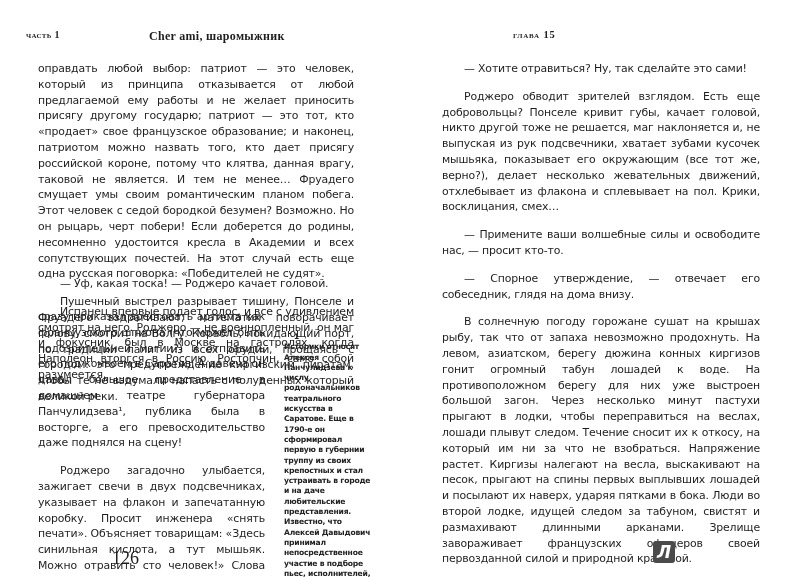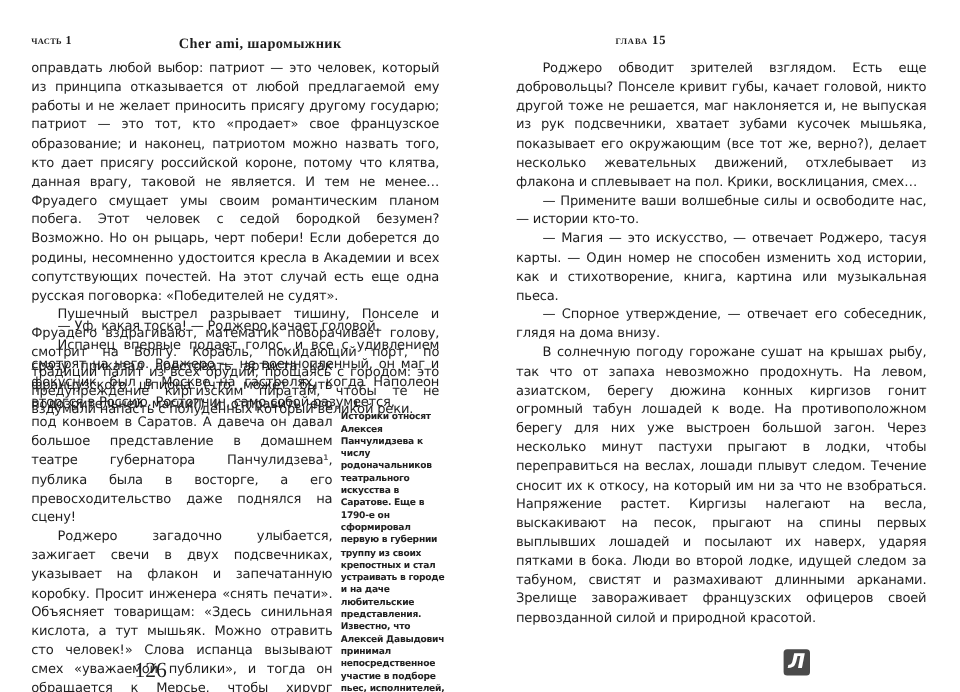--- a/index.html
+++ b/index.html
@@ -16,21 +16,21 @@
       letter-spacing: 0.3px;
     }
     .running-head.part { left: 26px; text-transform: lowercase; font-variant: small-caps; font-size: 10px; }
     .running-head.chapter-title { left: 113px; font-weight: bold; font-size: 12px; margin-left: 36px; }
     .running-head.chapter { left: 113px; font-variant: small-caps; text-transform: lowercase; font-size: 10.5px; letter-spacing: 0.8px; }
     .text {
       position: absolute; font-size: 12.2px; line-height: 15.8px;
       text-align: justify; font-family: "DejaVu Sans", "Liberation Sans", sans-serif;
       font-size: 10.9px; letter-spacing: -0.15px;
     }
-    .text p { margin: 0; }
+    .text p { margin: 12px; }
     .text p.indent { text-indent: 22px; }
     .text p.dialog { text-indent: 22px; }
     .left-top { left: 26px; top: 49px; width: 340px; }
     .left-mid { left: 26px; top: 264px; width: 340px; }
     .left-narrow { left: 26px; top: 297px; width: 251px; }
     .footnote {
       position: absolute; left: 284px; top: 332px; width: 90px;
       font-family: "DejaVu Sans", sans-serif; font-size: 7.6px; line-height: 10.3px;
       color: #222; font-weight: bold; letter-spacing: -0.2px;
     }
@@ -74,22 +74,22 @@
     <div>Историки относят Алексея Панчулидзева к числу родоначальников театрального искусства в Саратове. Еще в 1790-е он сформировал первую в губернии труппу из своих крепостных и стал устраивать в городе и на даче любительские представления. Известно, что Алексей Давыдович принимал непосредственное участие в подборе пьес, исполнителей, распределении ролей, репетициях. Часто, в поисках таланта, пропуская через просмотры всех «наличных холопов, включая хворых и убогих».</div>
   </div>
 
   <div class="page-number">126</div>
 </div>
 
 <div class="page page-right">
   <div class="running-head chapter">глава 15</div>
 
   <div class="text right-text">
+    <p class="dialog">— Хотите отравиться? Ну, так сделайте это сами!</p>
     <p class="indent">Роджеро обводит зрителей взглядом. Есть еще добровольцы? Понселе кривит губы, качает головой, никто другой тоже не решается, маг наклоняется и, не выпуская из рук подсвечники, хватает зубами кусочек мышьяка, показывает его окружающим (все тот же, верно?), делает несколько жевательных движений, отхлебывает из флакона и сплевывает на пол. Крики, восклицания, смех…</p>
-    <p class="dialog">— Примените ваши волшебные силы и освободите нас, — истории кто-то.</p>
-    <p class="dialog">— Магия — это искусство, — отвечает Роджеро, тасуя карты. — Один номер не способен изменить ход истории, как и стихотворение, книга, картина или музыкальная пьеса.</p>
+    <p class="dialog">— Примените ваши волшебные силы и освободите нас, — просит кто-то.</p>
     <p class="dialog">— Спорное утверждение, — отвечает его собеседник, глядя на дома внизу.</p>
     <p class="indent">В солнечную погоду горожане сушат на крышах рыбу, так что от запаха невозможно продохнуть. На левом, азиатском, берегу дюжина конных киргизов гонит огромный табун лошадей к воде. На противоположном берегу для них уже выстроен большой загон. Через несколько минут пастухи прыгают в лодки, чтобы переправиться на веслах, лошади плывут следом. Течение сносит их к откосу, на который им ни за что не взобраться. Напряжение растет. Киргизы налегают на весла, выскакивают на песок, прыгают на спины первых выплывших лошадей и посылают их наверх, ударяя пятками в бока. Люди во второй лодке, идущей следом за табуном, свистят и размахивают длинными арканами. Зрелище завораживает французских офицеров своей первозданной силой и природной красотой.</p>
 
   </div>
 </div>
 
 <div class="publisher-logo">Л</div>
 
 </body></html>

